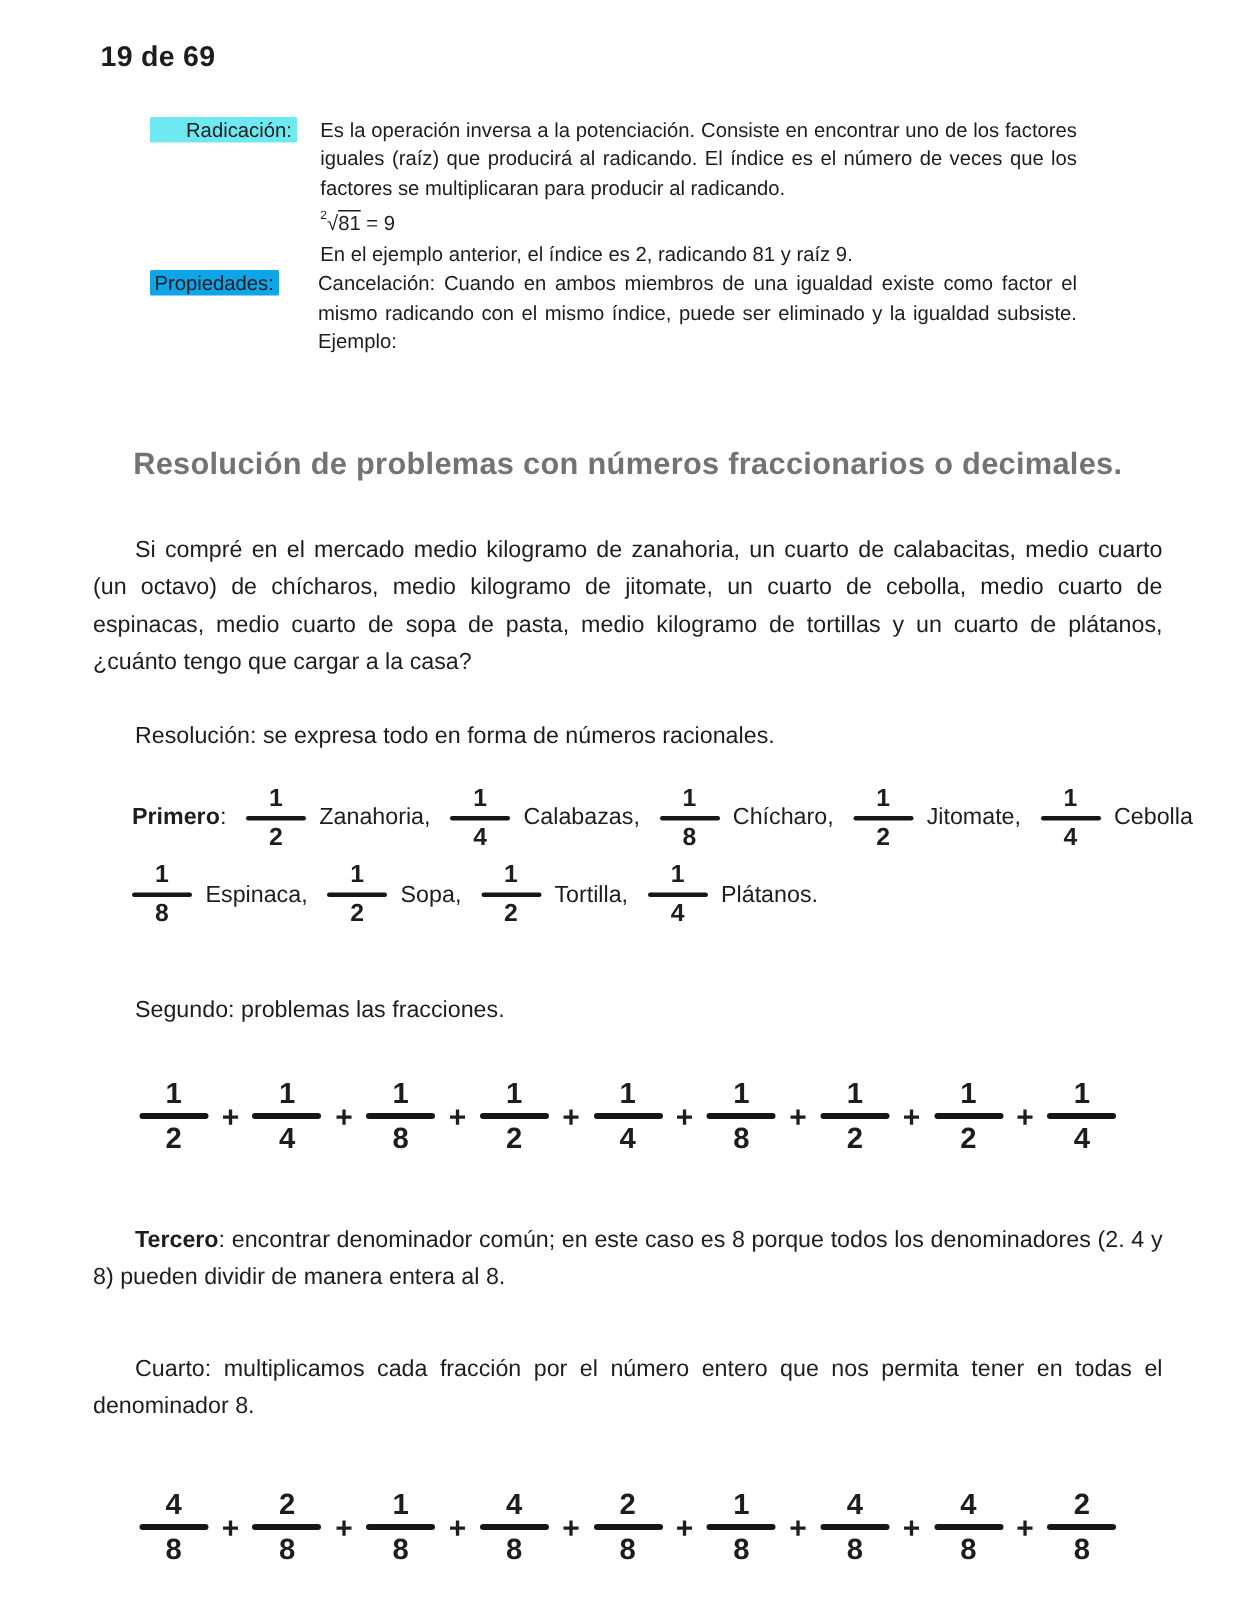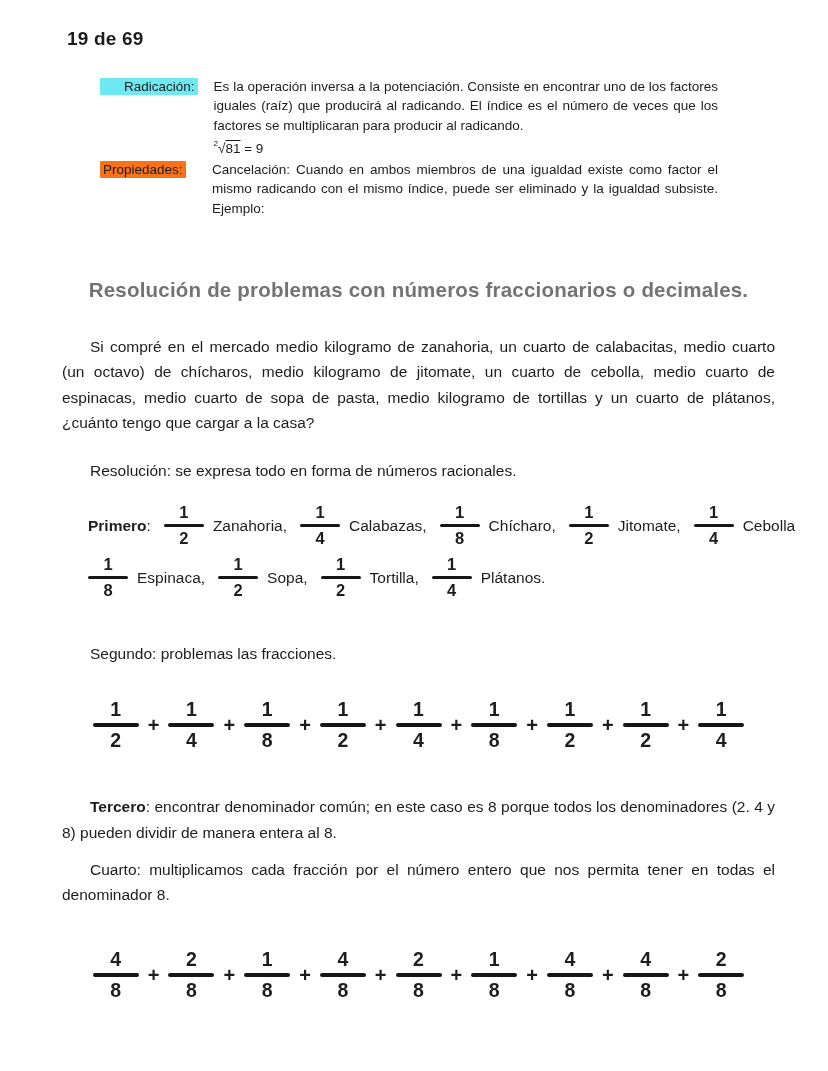--- a/index.html
+++ b/index.html
@@ -14,21 +14,21 @@
     overflow:hidden;
   }
   .page-indicator{font-weight:700;font-size:19px;letter-spacing:.2px;margin:0 0 0 5px;}
 
   
   .def-block{margin:27px 0 0 38px;width:618px;font-size:13.5px;line-height:1.44;}
   .def-row{display:flex;gap:16px;}
   .def-term{flex:0 0 96px;}
   .hl{padding:1px 3px;border-radius:1px;}
   .hl-cyan{background:#6fe9f1;padding-left:24px;}
-  .hl-yellow{background:#f97316;}
+  .hl-yellow{background:#0ea5e9;}
   .def-body{flex:1;text-align:justify;}
   .def-body p{margin:0;}
   .formula{text-align:left;margin:3px 0 1px;font-size:13.5px;}
   .rad-idx{font-size:8px;vertical-align:7px;}
   .ovl{text-decoration:overline;}
   .eq-area{position:relative;text-align:center;margin-top:3px;font-size:13.5px;}
   .eq-line{position:relative;z-index:1;line-height:1.5;}
   .band{position:absolute;left:-128px;right:0px;height:13px;border-radius:7px;
         background:linear-gradient(180deg,#f8f8f8 0%,#e9e9e9 85%,#f2f2f2 100%);z-index:0;}
   .band-1{top:26px;}
@@ -68,20 +68,21 @@
   <div class="page-indicator">19 de 69</div>
 
   <section class="def-block">
     <div class="def-row">
       <div class="def-term">
         <span class="hl hl-cyan">Radicación:</span>
       </div>
       <div class="def-body">
         <p>Es la operación inversa a la potenciación. Consiste en encontrar uno de los factores iguales (raíz) que producirá al radicando. El índice es el número de veces que los factores se multiplicaran para producir al radicando.</p>
         <div class="formula"><span class="rad-idx">2</span><span>√</span><span class="ovl">81</span> <span>= 9</span></div>
+        <p>En el ejemplo anterior, el índice es 2, radicando 81 y raíz 9.</p>
       </div>
     </div>
     <div class="def-row">
       <div class="def-term">
         <span class="hl hl-yellow">Propiedades:</span>
       </div>
       <div class="def-body">
         <p>Cancelación: Cuando en ambos miembros de una igualdad existe como factor el mismo radicando con el mismo índice, puede ser eliminado y la igualdad subsiste. Ejemplo:</p>
       </div>
     </div>
@@ -225,21 +226,21 @@
     <span class="plus">+</span>
     <span class="frac big">
         <span class="num">1</span>
         <span class="fbar"></span>
         <span class="den">4</span>
       </span>
   </div>
 
   <p class="body-par" style="margin-top:44px;"><b>Tercero</b><span>: encontrar denominador común; en este caso es 8 porque todos los denominadores (2. 4 y 8) pueden dividir de manera entera al 8.</span></p>
 
-  <p class="body-par" style="margin-top:12px;">Cuarto: multiplicamos cada fracción por el número entero que nos permita tener en todas el denominador 8.</p>
+  <p class="body-par" style="margin-top:36px;">Cuarto: multiplicamos cada fracción por el número entero que nos permita tener en todas el denominador 8.</p>
 
   <div class="frac-sum" style="margin-top:42px;">
     <span class="frac big">
         <span class="num">4</span>
         <span class="fbar"></span>
         <span class="den">8</span>
       </span>
     <span class="plus">+</span>
     <span class="frac big">
         <span class="num">2</span>

